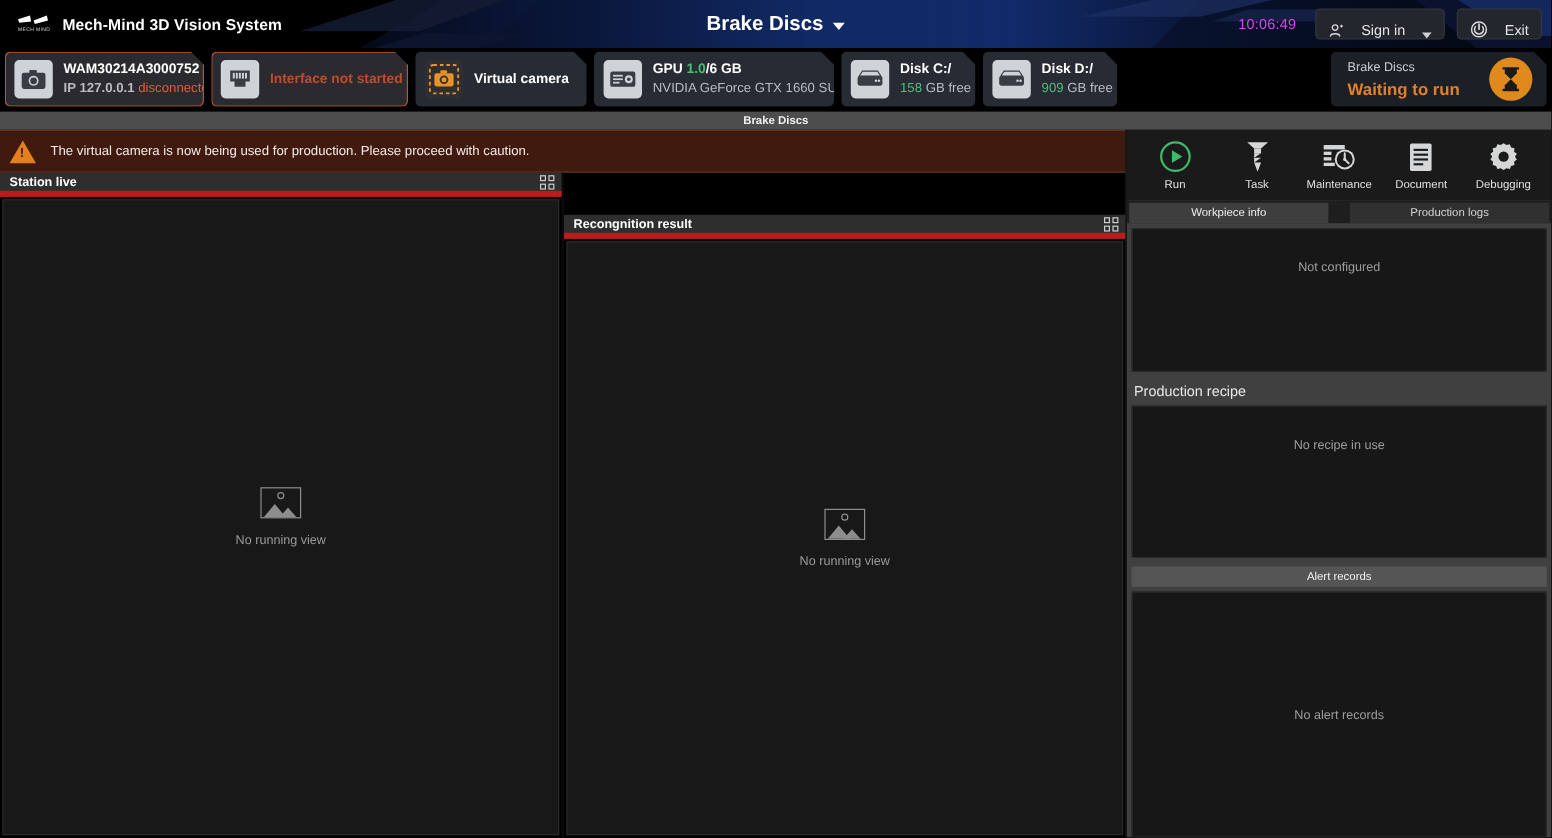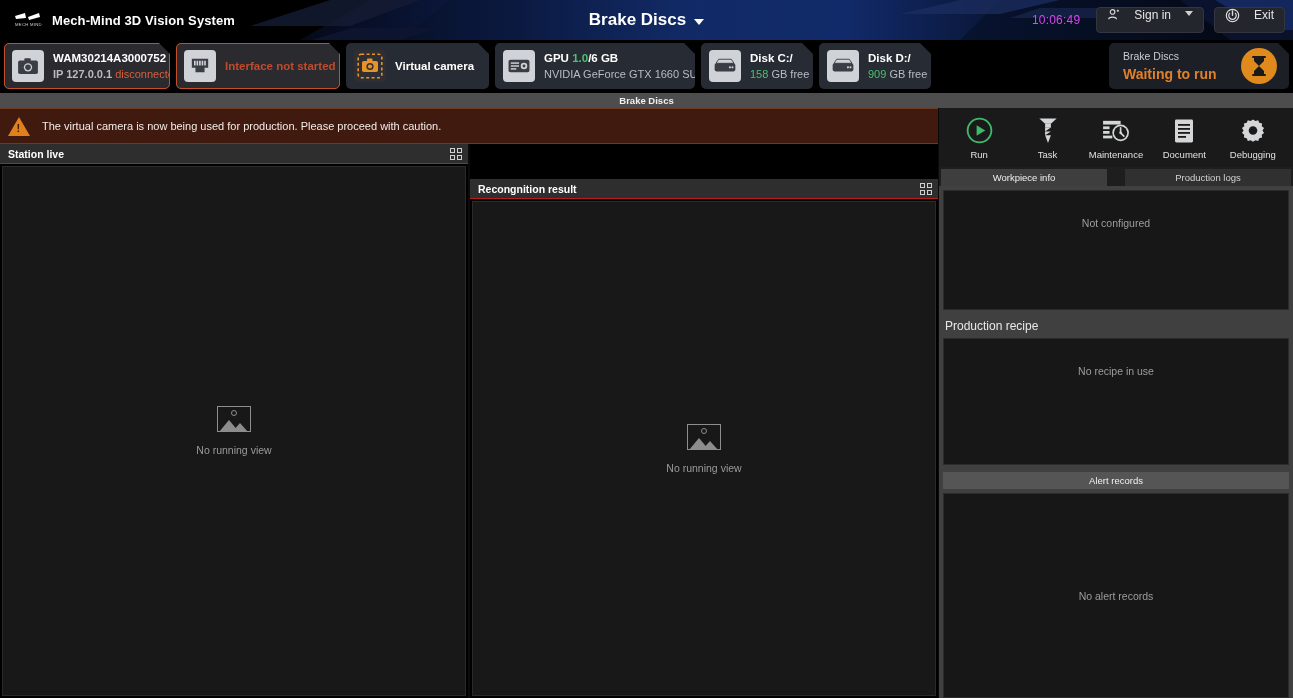--- a/index.html
+++ b/index.html
@@ -50,21 +50,21 @@
     display: inline-block;
     margin-top: 3px;
   }
   .hdr-right {
     position: absolute; right: 8px; top: 0; height: 40px;
     display: flex; align-items: center; gap: 10px; z-index: 5;
   }
   .clock { font-size: 12px; color: #d946ef; margin-right: 6px; letter-spacing: 0.2px;}
   .hdr-btn {
     height: 26px; border-radius: 4px; background: #24262e;
-    display: flex; align-items: flex-start; gap: 14px;
+    display: flex; align-items: flex-end; gap: 14px;
     padding: 0 10px; font-size: 12px; color: #e4e4e4;
     border: 1px solid #34363f;
     cursor: pointer;
   }
   .hdr-btn .caret-dn {
     border-top-color: #cfcfcf; border-left-width: 4px; border-right-width: 4px; border-top-width: 5px;
   }
 
   
   .tilerow {
@@ -173,21 +173,21 @@
     display: flex; flex-direction: column;
     border-right: 2px solid #0b0b0b;
     min-width: 0;
   }
   .viewpane:last-child { border-right: none; margin-top: 35px; }
   .pane-head {
     height: 20px;
     background: #2e2e2e;
     display: flex; align-items: center; justify-content: space-between;
     padding: 0 6px 0 8px;
-    border-bottom: 1px solid #b91c1c;
+    border-bottom: 5px solid #b91c1c;
   }
   .pane-title { font-size: 10.5px; font-weight: bold; color: #ffffff; }
   .grid-ico { display: grid; grid-template-columns: 5px 5px; grid-template-rows: 5px 5px; gap: 2px; cursor: pointer;}
   .grid-ico i { display: block; border: 1.2px solid #cfcfcf; }
   .pane-body {
     flex: 1 1 auto;
     background: #181818;
     border: 1px solid #2a2a2a;
     margin: 2px;
     display: flex; align-items: center; justify-content: center;

